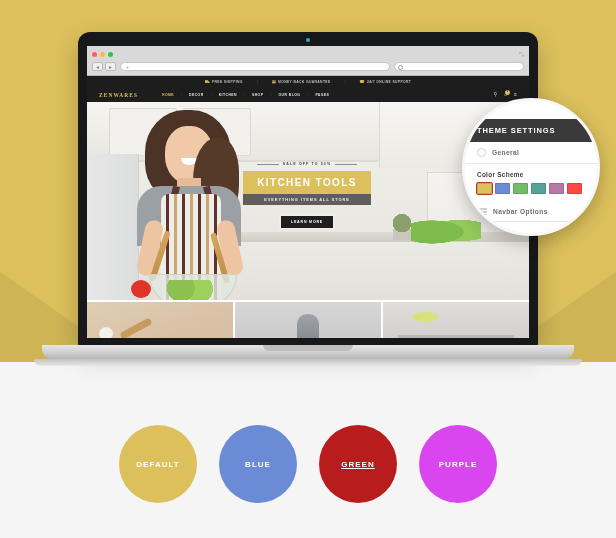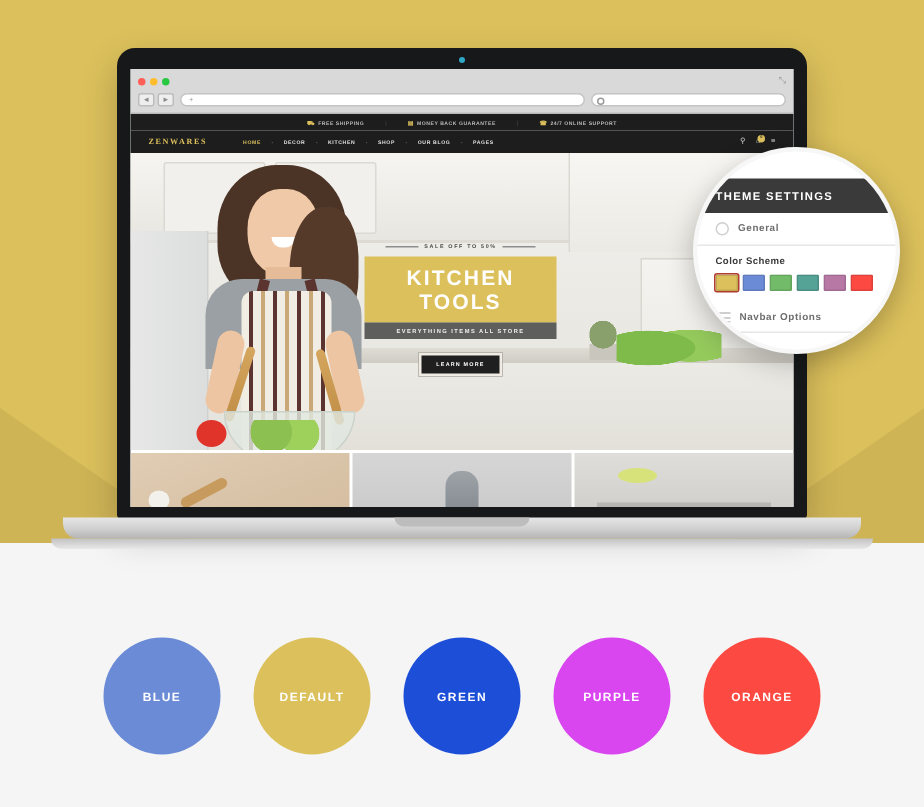--- a/index.html
+++ b/index.html
@@ -269,21 +269,21 @@
   }
   .promo-kicker {
     color: #4a4a4a; font-size: 3.6px; letter-spacing: 1.1px; font-weight: bold;
     display: flex; align-items: center; justify-content: center; gap: 4px;
   }
   .promo-kicker:before, .promo-kicker:after {
     content: ""; width: 22px; height: 1px; background: #8d8d8d;
   }
   .promo-title {
     margin-top: 5px; background: #dcc05c; color: #fff;
-    font-size: 14px; font-weight: bold; letter-spacing: 1.4px;
+    font-size: 10px; font-weight: bold; letter-spacing: 1.4px;
     padding: 6px 0;
   }
   .promo-sub {
     background: rgba(40,40,40,0.72); color: #f0f0f0;
     font-size: 3.8px; letter-spacing: 1px; font-weight: bold;
     padding: 3.5px 0;
   }
   .promo-btn {
     margin: 9px auto 0; width: 56px;
     background: #1f1f1f; color: #fff; border: 2px solid #f0ece4;
@@ -529,20 +529,19 @@
       <div class="mag-row">
         <span class="burger-ico"></span>
         <span class="mag-row-label">Navbar Options</span>
       </div>
       <div class="mag-foot"></div>
     </div>
   </div>
 
 
   <div class="circles">
+    <div class="circle" style="background: rgb(220, 192, 92);">DEFAULT</div>
     <div class="circle" style="background: rgb(107, 139, 214);">BLUE</div>
-    <div class="circle" style="background: rgb(220, 192, 92);">DEFAULT</div>
-    <div class="circle" style="background: #1d4ed8;">GREEN</div>
+    <div class="circle" style="background: #b91c1c; text-decoration: underline;">GREEN</div>
     <div class="circle" style="background: #d946ef;">PURPLE</div>
-    <div class="circle" style="background: rgb(252, 74, 66);">ORANGE</div>
   </div>
 
 </div>
 
 </body></html>

